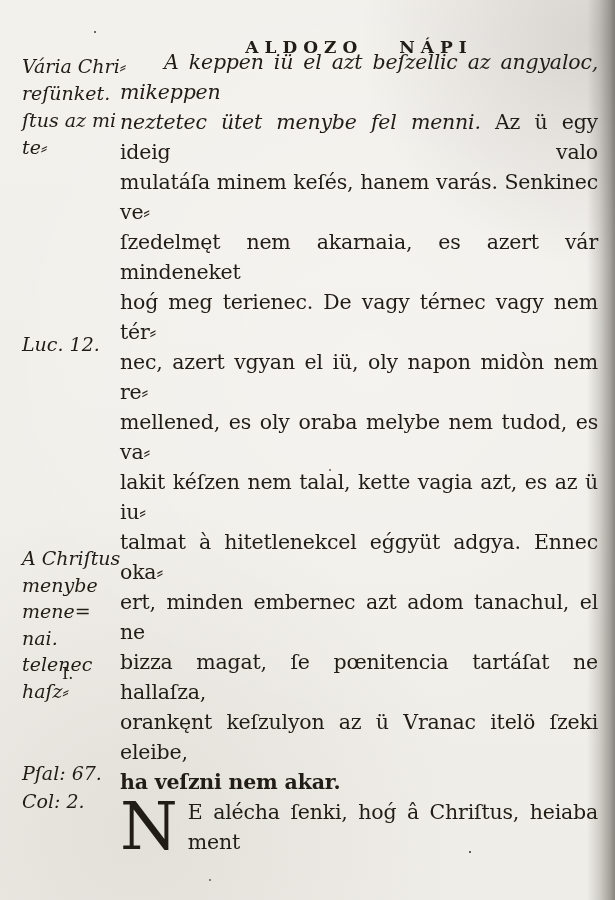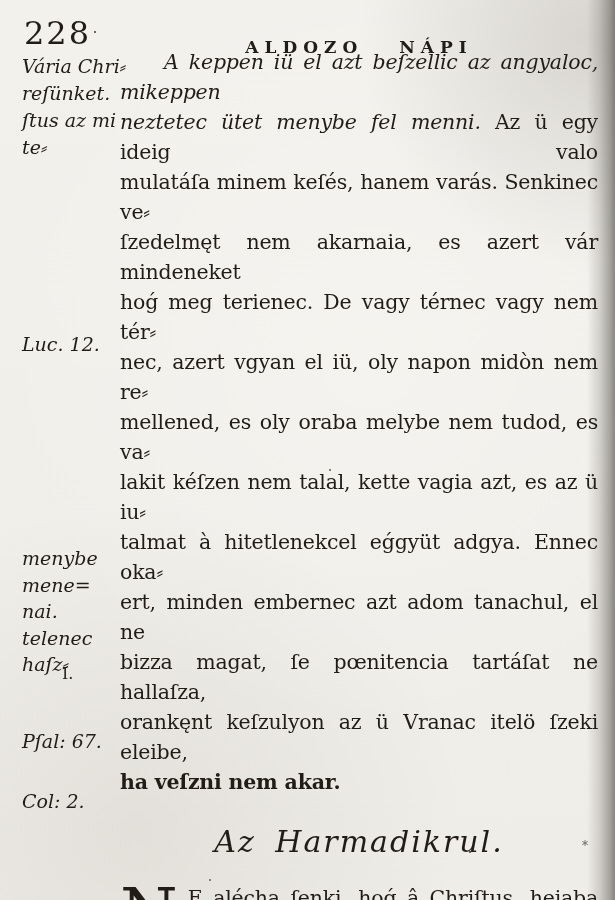--- a/index.html
+++ b/index.html
@@ -47,21 +47,21 @@
   .margin-note{
     position:absolute;left:10px;width:106px;padding-left:12px;
     font-size:19px;line-height:27px;
     font-style:italic;
   }
   .margin-note.roman{font-style:normal;}
   .note-1{top:53px;}
   .note-2{top:331px;}
   .note-3{top:545px;line-height:26.5px;}
   .note-4{top:660px;padding-left:52px;font-size:16px;}
-  .note-5{top:728px;}
+  .note-5{top:760px;}
   .note-6{top:788px;}
 
   .main{
     position:absolute;left:120px;top:47px;width:478px;
   }
   .para .line{
     font-size:20.5px;line-height:30px;
     text-align:justify;text-align-last:justify;
     white-space:normal;
     letter-spacing:-0.2px;
@@ -86,32 +86,32 @@
     font-size:66px;line-height:56px;
     padding:2px 10px 0 0;
   }
 </style>
 </head>
 <body>
 
 <div class="page">
   <div class="specks"></div>
 
-  <div class="page-number">228</div>
   <div class="running-header">ALDOZO NÁPI</div>
 
   <div class="margin-note note-1">
     <div class="nline">Vária Chri⸗</div>
       <div class="nline">reſünket.</div>
       <div class="nline">ſtus az mi te⸗</div>
   </div>
   <div class="margin-note note-2">
     <div class="nline">Luc. 12.</div>
   </div>
   <div class="margin-note note-3">
+    <div class="nline">A Chriſtus</div>
       <div class="nline">menybe mene=</div>
       <div class="nline">nai.</div>
       <div class="nline">telenec haſz⸗</div>
   </div>
   <div class="margin-note note-4 roman">
     <div class="nline">I.</div>
   </div>
   <div class="margin-note note-5">
     <div class="nline">Pſal: 67.</div>
   </div>
@@ -130,24 +130,20 @@
         <div class="line"><span class="it"></span><span class="ro">nec, azert vgyan el iü, oly napon midòn nem re⸗</span></div>
         <div class="line"><span class="it"></span><span class="ro">mellened, es oly oraba melybe nem tudod, es va⸗</span></div>
         <div class="line"><span class="it"></span><span class="ro">lakit kéſzen nem talal, kette vagia azt, es az ü iu⸗</span></div>
         <div class="line"><span class="it"></span><span class="ro">talmat à hitetlenekcel eǵgyüt adgya. Ennec oka⸗</span></div>
         <div class="line"><span class="it"></span><span class="ro">ert, minden embernec azt adom tanachul, el ne</span></div>
         <div class="line"><span class="it"></span><span class="ro">bizza magat, ſe pœnitencia tartáſat ne hallaſza,</span></div>
         <div class="line"><span class="it"></span><span class="ro">orankęnt keſzulyon az ü Vranac itelö ſzeki eleibe,</span></div>
         <div class="line short"><span class="it"></span><span class="ro">ha veſzni nem akar.</span></div>
     </div>
 
-    <div class="section-heading">
-      <span>Az Harmadikrul.</span>
-      <span class="heading-mark">*</span>
-    </div>
 
     <div class="para p2">
       <span class="dropcap">N</span>
       <div>
         <div class="line"><span class="it"></span><span class="ro">E alécha ſenki, hoǵ â Chriſtus, heiaba ment</span></div>
       </div>
     </div>
 
   </div>
 

